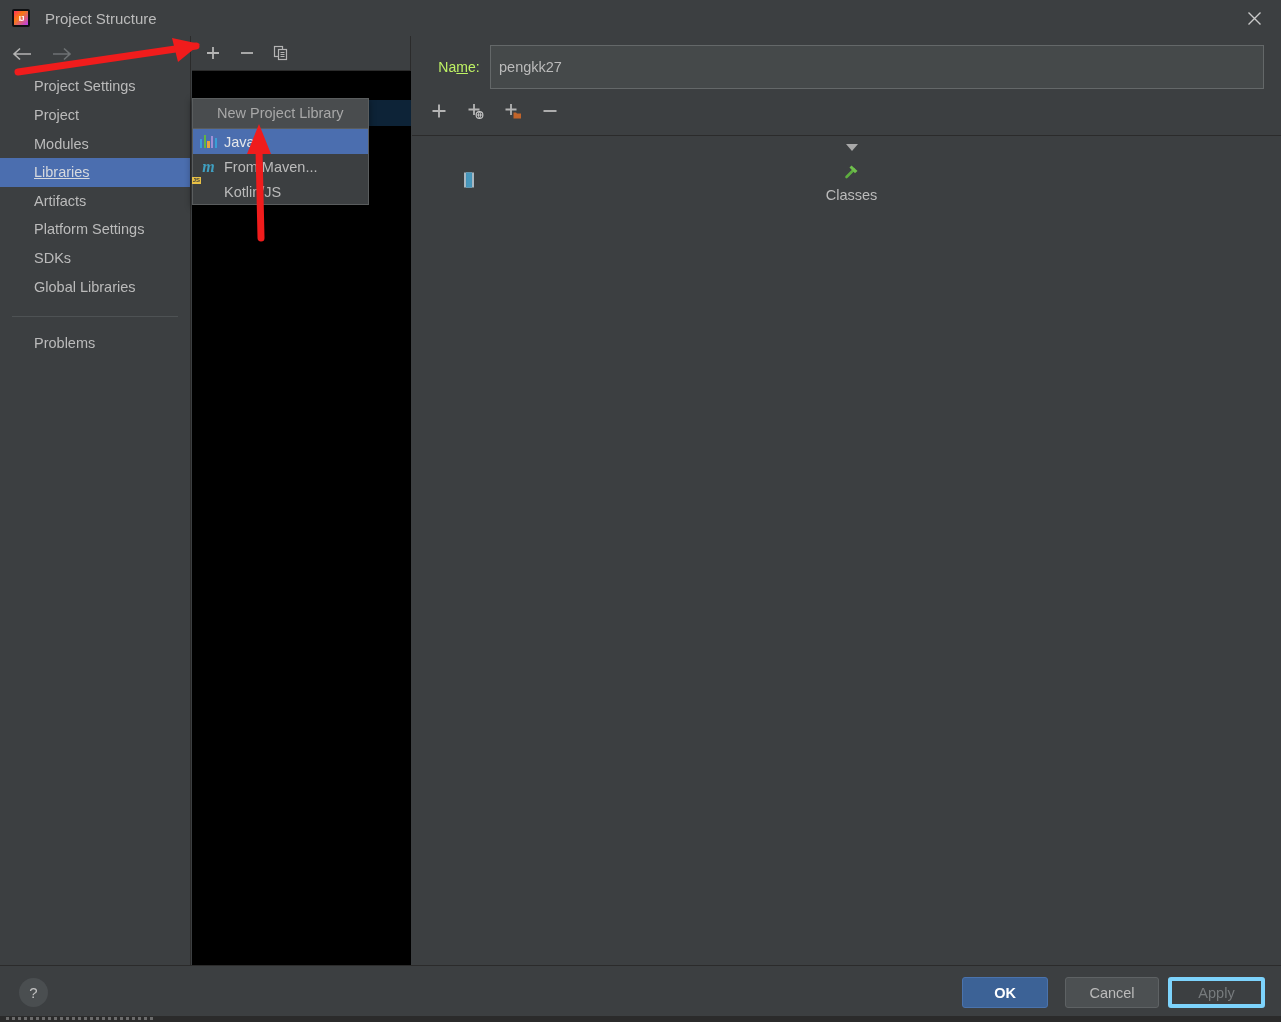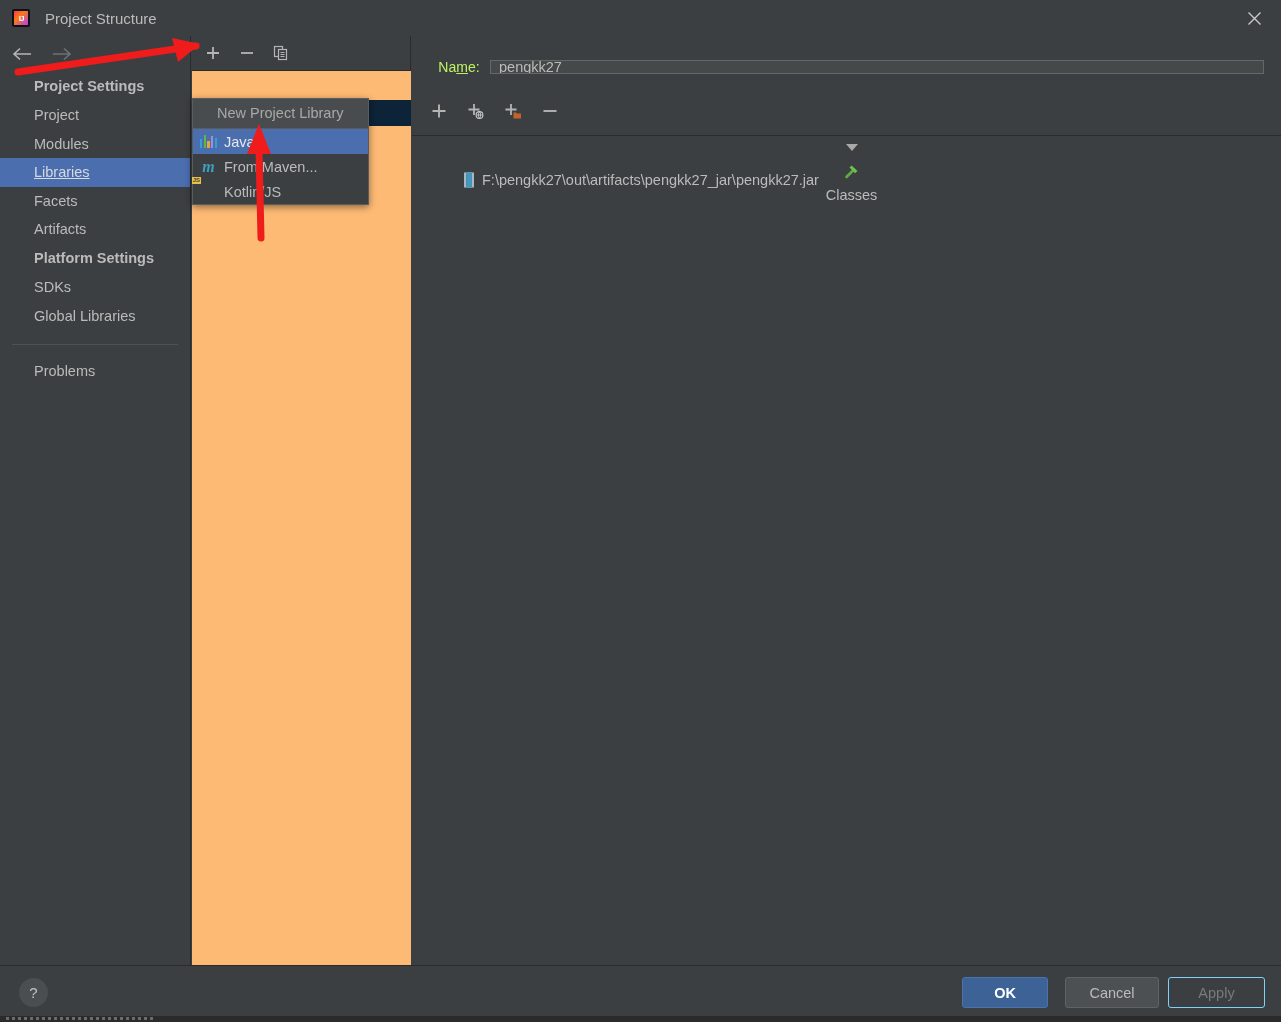--- a/index.html
+++ b/index.html
@@ -79,21 +79,21 @@
     gap: 16px;
   }
   .nav-btn {
     width: 24px; height: 22px;
     display: flex; align-items: center; justify-content: center;
     cursor: pointer;
   }
   .nav-btn svg { display:block; }
 
   .side-group-header {
-    font-size: 14.5px; font-weight: bold;
+    font-size: 14.5px; font-weight: normal;
     color: #bbbbbb;
     padding: 3px 0 3px 34px;
     line-height: 23px;
   }
   .side-item {
     font-size: 14.5px;
     color: #bbbbbb;
     padding-left: 34px;
     height: 28.6px;
     line-height: 28.6px;
@@ -125,21 +125,21 @@
   }
   .tb-btn {
     width: 26px; height: 26px;
     display: flex; align-items: center; justify-content: center;
     cursor: pointer;
   }
   .tb-btn svg { display:block; }
   .mid-list {
     position: absolute; left: 0; top: 34px;
     width: 219px; height: 895px;
-    background: #fdba74;
+    background: #000000;
     border-top: 1px solid #2b2b2b;
     padding-left: 35px;
   }
   .mid-row-selected {
     position: absolute;
     left: 175px; top: 29px;
     width: 44px; height: 26px;
     background: #0d2337;
   }
 
@@ -215,21 +215,21 @@
   }
   .name-label {
     font-size: 14px; color: #bef264;
     width: 62px;
     text-align: center;
   }
   .name-label u { text-decoration: underline; }
   .name-input {
     flex: 1;
     margin-right: 17px;
-    height: 14px;
+    height: 44px;
     background: #45494a;
     border: 1px solid #646869;
     color: #bbbbbb;
     font-size: 14.5px;
     font-family: "Liberation Sans", sans-serif;
     padding: 0 8px;
     outline: none;
   }
   .detail-toolbar {
     display: flex; align-items: center;
@@ -299,21 +299,21 @@
   }
   .btn-cancel {
     left: 1065px; top: 977px; width: 94px;
     background: #4c5052;
     border: 1px solid #5e6264;
     color: #bbbbbb;
   }
   .btn-apply {
     left: 1168px; top: 977px; width: 97px;
     background: #3c3f41;
-    border: 1px solid #7dd3fc;
+    border: 4px solid #7dd3fc;
     color: #777b7d;
   }
 
   
   .taskbar {
     position: absolute; left: 0; top: 1016px;
     width: 1281px; height: 6px;
     background: #2b2b2b;
   }
   .taskbar-dots {
@@ -354,21 +354,20 @@
             <path d="M2 7 H19 M13 1.5 L19 7 L13 12.5" stroke="#6e7274" stroke-width="1.6" fill="none"></path>
           </svg>
         </div>
       </div>
 
       <div>
         <div class="side-group-header">Project Settings</div>
         <div class="side-item">Project</div>
         <div class="side-item">Modules</div>
         <div class="side-item selected">Libraries</div>
-        <div class="side-item">Facets</div>
         <div class="side-item">Artifacts</div>
       </div>
 
       <div>
         <div class="side-group-header">Platform Settings</div>
         <div class="side-item">SDKs</div>
         <div class="side-item">Global Libraries</div>
       </div>
 
       <div class="side-sep"></div>
@@ -476,21 +475,20 @@
         </div>
 
         <div class="tree-node child">
           <span class="ico-jar">
             <svg width="12" height="16" viewBox="0 0 12 16">
               <rect x="1" y="0.5" width="10" height="15" fill="#a9b7c0"></rect>
               <rect x="3" y="0.5" width="6" height="15" fill="#58b0d8"></rect>
               <path d="M3.6 1 V15 M4.8 1 V15 M6 1 V15 M7.2 1 V15 M8.4 1 V15" stroke="#2f6f8e" stroke-width="0.5"></path>
             </svg>
           </span>
-          <span>F:\pengkk27\out\artifacts\pengkk27_jar\pengkk27.jar</span>
         </div>
       </div>
     </div>
   </div>
 
   <div class="footer"></div>
   <div class="help-btn">?</div>
   <div class="btn btn-ok">OK</div>
   <div class="btn btn-cancel">Cancel</div>
   <div class="btn btn-apply">Apply</div>

